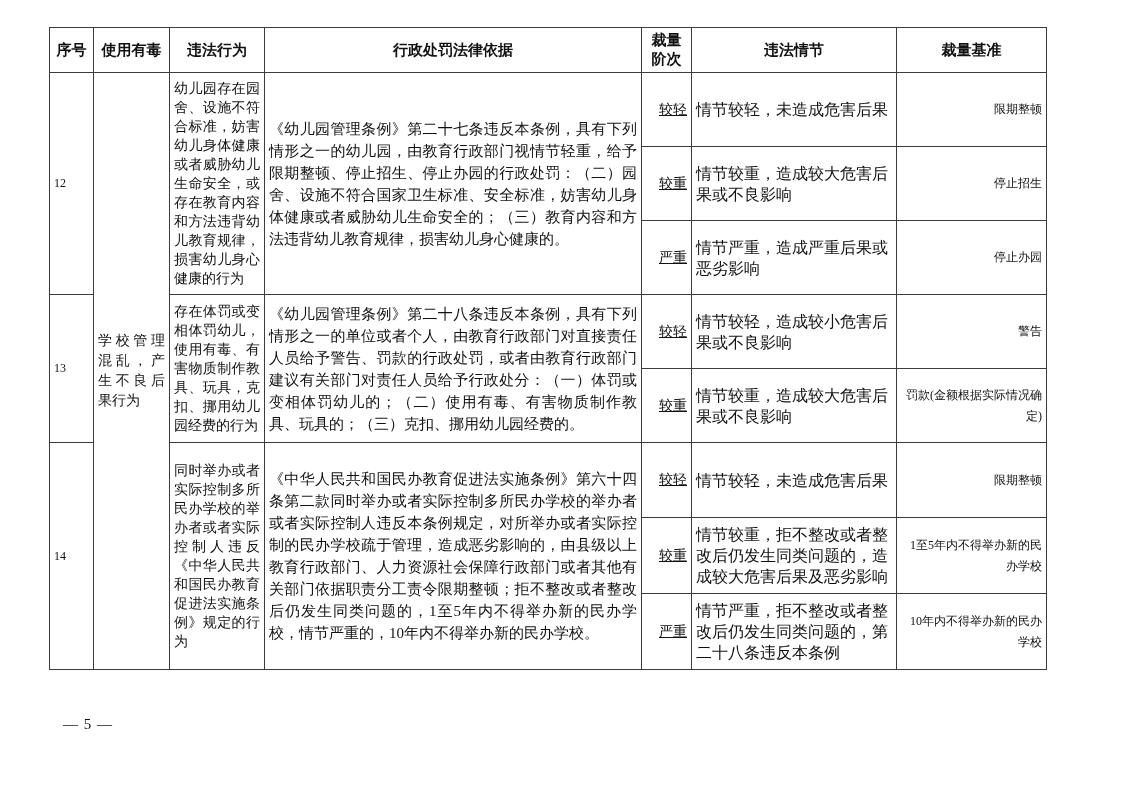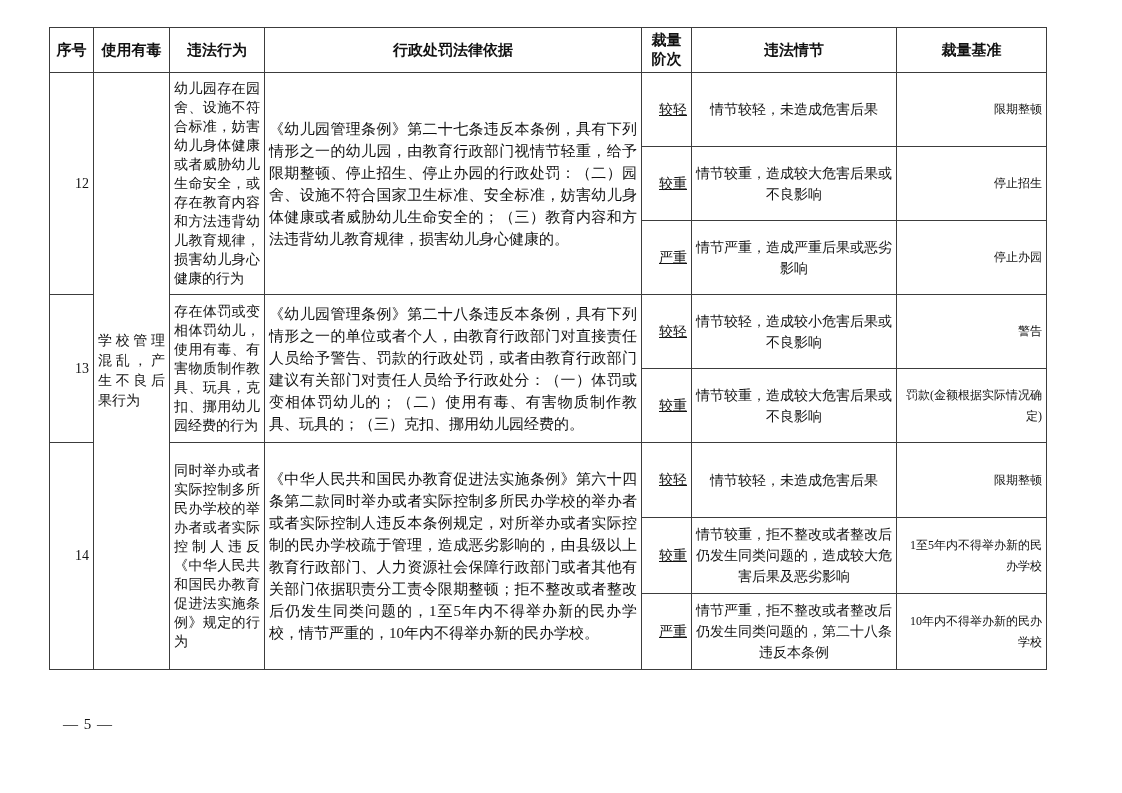--- a/index.html
+++ b/index.html
@@ -23,26 +23,26 @@
     overflow: hidden;
   }
   .doc-table th {
     font-size: 15px;
     font-weight: bold;
     text-align: center;
     padding: 2px 3px;
     line-height: 19px;
   }
   .doc-table td { padding: 6px 4px; }
-  .col-no   { text-align: right; font-size: 14px; }
+  .col-no   { text-align: left; font-size: 12px; }
   .col-type { font-size: 14px; line-height: 20px; text-align: justify; text-justify: inter-character; padding: 2px 3px; }
   .col-act  { font-size: 14px; line-height: 19px; text-align: justify; text-justify: inter-character; padding: 2px 3px; }
   .col-basis{ font-size: 15px; line-height: 22px; text-align: justify; text-justify: inter-character; padding: 2px 5px; }
   .col-level{ text-align: right; font-size: 14px; text-decoration: underline; }
-  .col-circ { font-size: 14px; line-height: 21px; text-align: center; }
+  .col-circ { font-size: 16px; line-height: 21px; text-align: left; }
   .col-bench{ font-size: 12px; line-height: 21px; text-align: right; }
   .page-number {
     position: absolute;
     left: 63px; top: 716px;
     font-size: 15px;
     letter-spacing: 1px;
     font-family: "Liberation Serif", serif;
   }
 </style>
 </head>

